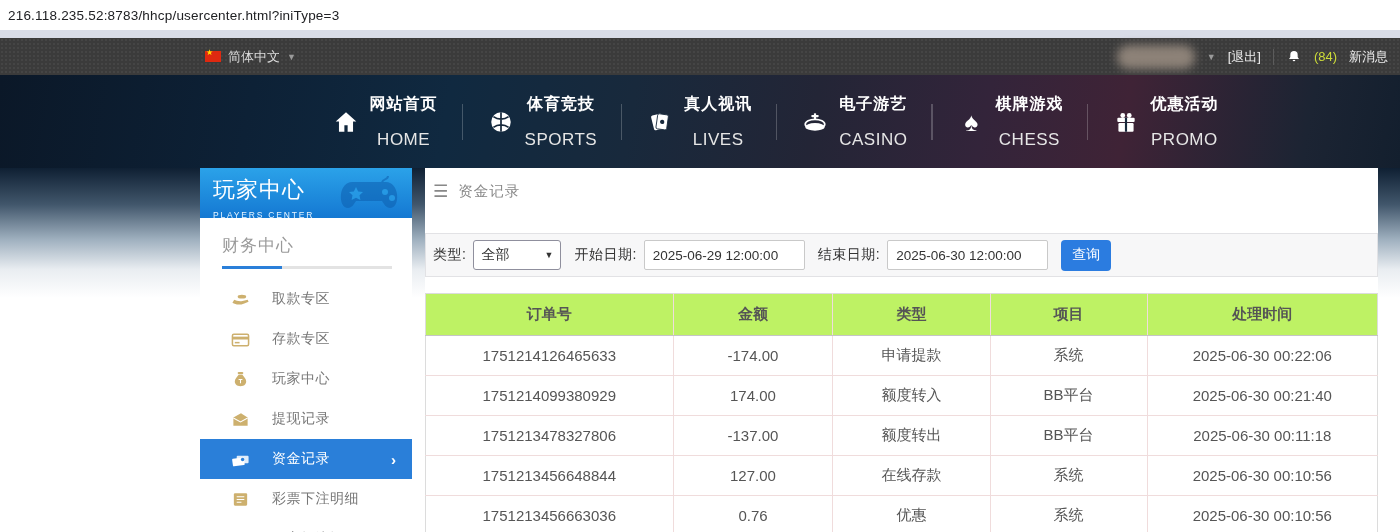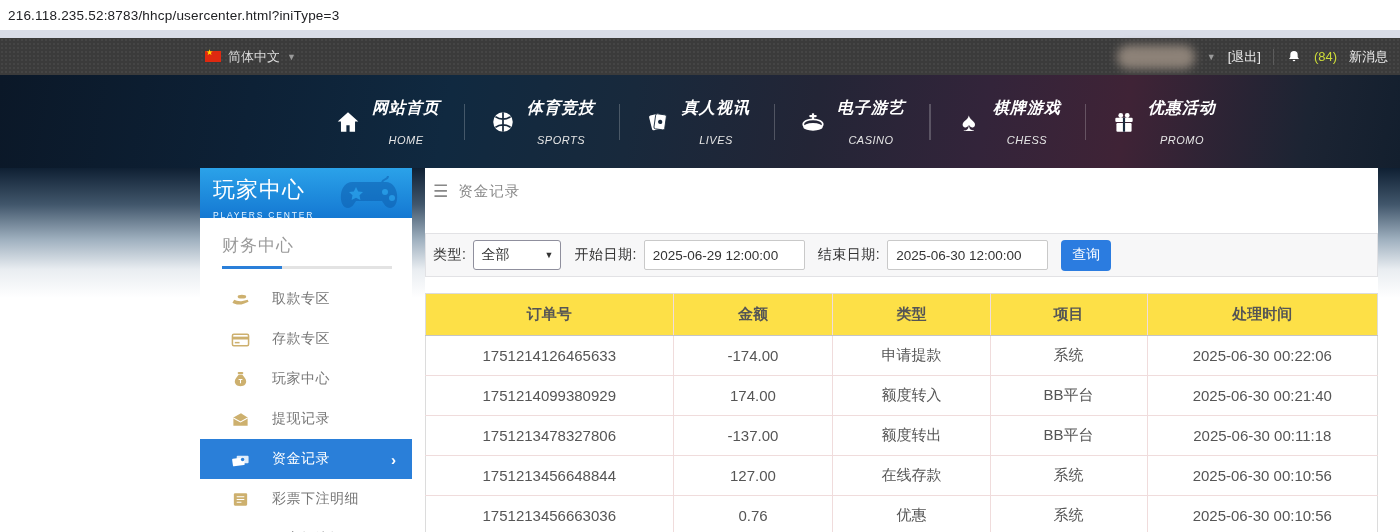--- a/index.html
+++ b/index.html
@@ -30,23 +30,23 @@
   .tb-link { color:#eee; cursor:pointer; }
 
   
   .nav { position:absolute; left:0; top:75px; width:1400px; height:93px;
          background:linear-gradient(100deg,#0b1828 0%,#0d2136 18%,#102940 32%,#18293c 45%,#232536 58%,#33243a 70%,#3f2336 80%,#1c2433 93%,#131f2e 100%); }
   .nav-inner { height:100%; display:flex; align-items:center; justify-content:center; padding-left:150px; }
   .nav-item { display:flex; align-items:center; gap:10px; padding:0 24px; cursor:pointer; }
   .nav-icon { width:28px; height:28px; color:#fff; display:flex; align-items:center; justify-content:center; }
   .nav-icon svg { width:26px; height:26px; }
   .nav-icon .glyph { font-size:26px; color:#fff; line-height:1; }
-  .nav-text { display:flex; flex-direction:column; align-items:center;font-style:italic; }
+  .nav-text { display:flex; flex-direction:column; align-items:center; }
   .nav-zh { color:#fff; font-size:16px; font-weight:bold; letter-spacing:1px; }
-  .nav-en { color:#e6e6e6; font-size:11px; margin-top:15px; letter-spacing:.5px; }
+  .nav-en { color:#e6e6e6; font-size:17px; margin-top:15px; letter-spacing:.5px; }
   .nav-sep { width:1px; height:36px; background:rgba(255,255,255,.22); }
 
   
   .bgfade { position:absolute; left:0; top:168px; width:1400px; height:130px;
             background:linear-gradient(180deg,#0f2033 0%,#41566b 28%,#9fb0bf 55%,#e9edf1 78%,#ffffff 100%); }
 
   
   .sidebar { position:absolute; left:200px; top:168px; width:212px; height:364px; background:#fff; z-index:2; }
   .sb-head { height:50px; background:linear-gradient(180deg,#2ba2e9 0%,#1478d2 100%); position:relative;
              padding:7px 0 0 13px; overflow:hidden; }
@@ -78,21 +78,21 @@
   .f-select { width:88px; height:30px; background:#fff; border:1px solid #8f8f9d; border-radius:3px;
               display:flex; align-items:center; justify-content:space-between; padding:0 7px; cursor:pointer; margin-right:13px; }
   .f-select .sel-caret { font-size:9px; color:#333; }
   .f-input { width:161px; height:30px; border:1px solid #c9c9c9; border-radius:2px; padding:0 8px;
              font-size:13.5px; color:#333; font-family:"Liberation Sans","DejaVu Sans",sans-serif; margin-right:13px; }
   .f-btn { width:50px; height:31px; background:#2b7ce0; color:#fff; border:none; border-radius:4px;
            font-size:14px; cursor:pointer; font-family:"Liberation Sans","DejaVu Sans",sans-serif; }
 
   .datatable { margin-top:16px; width:100%; border-collapse:collapse; table-layout:fixed;
                border:1px solid #dcdcdc; font-size:15px; color:#555; }
-  .datatable th { height:42px; background:#fde047; font-weight:bold; color:#555; text-align:center;
+  .datatable th { height:42px; background:#bef264; font-weight:bold; color:#555; text-align:center;
                   border-left:1px solid #f0dcdc; border-bottom:1px solid #c5c5c5; }
   .datatable td { height:40px; text-align:center; border-left:1px solid #f0dcdc; border-top:1px solid #f0dcdc; background:#fff; }
   .datatable th:first-child, .datatable td:first-child { border-left:none; }
   .datatable tr:first-child td { border-top:none; }
 </style>
 </head>
 <body>
 
 <div class="page">
 

